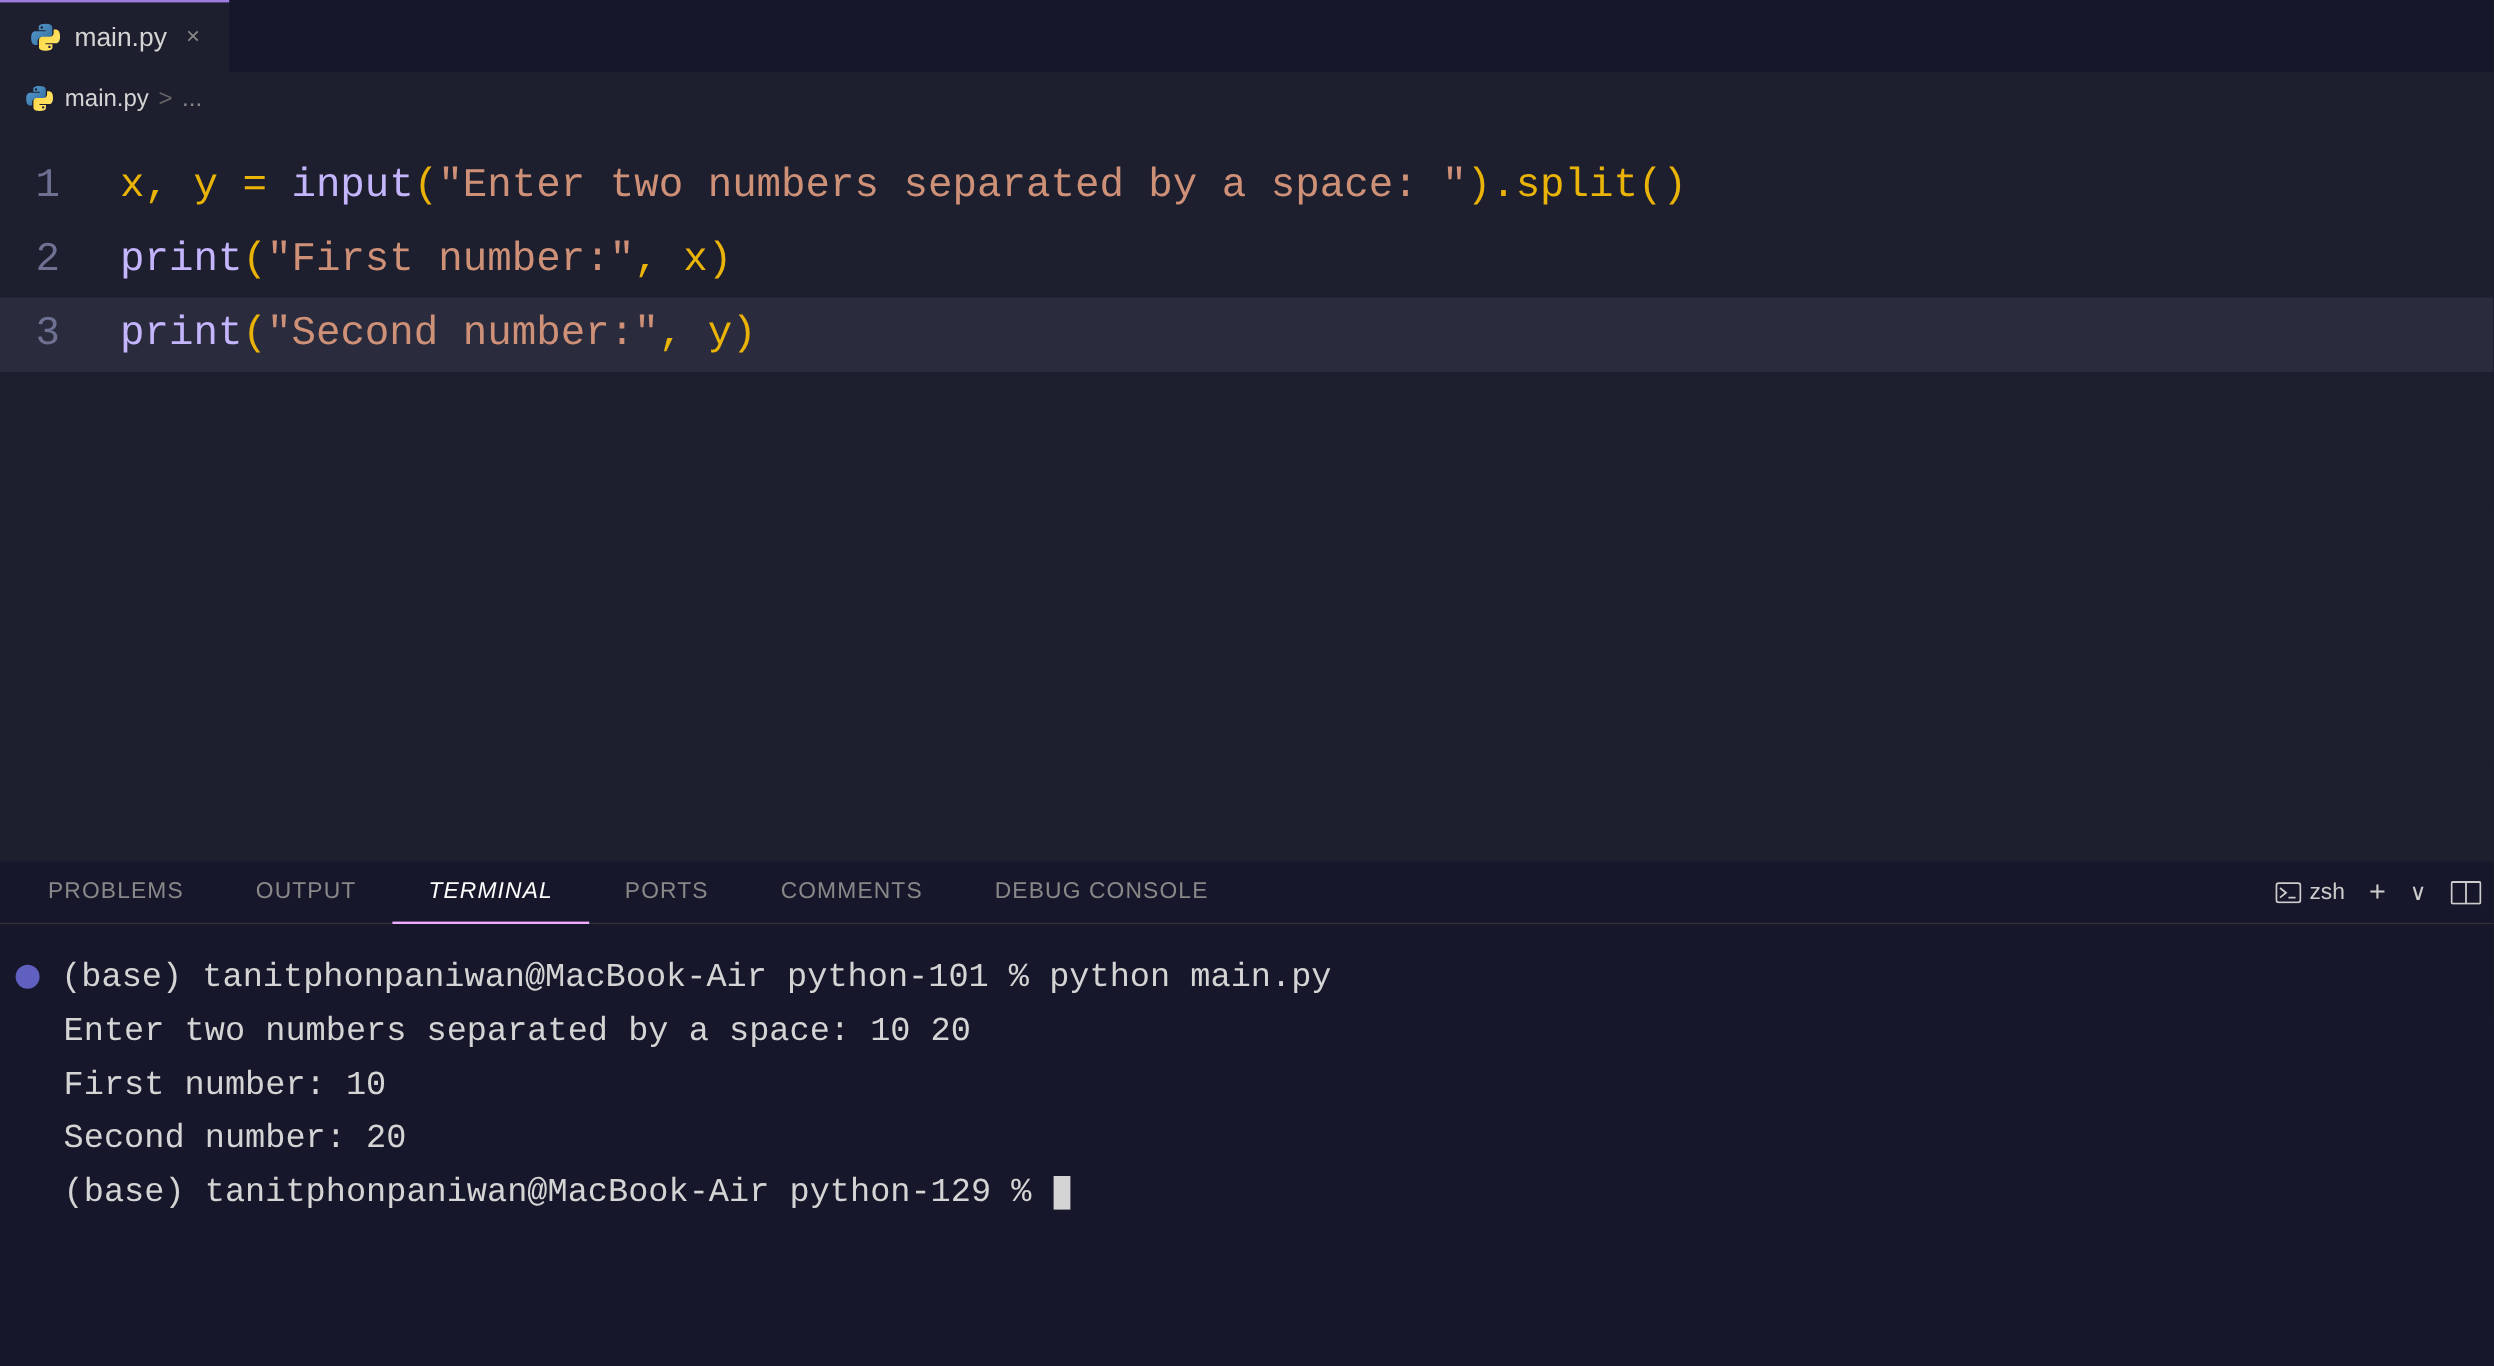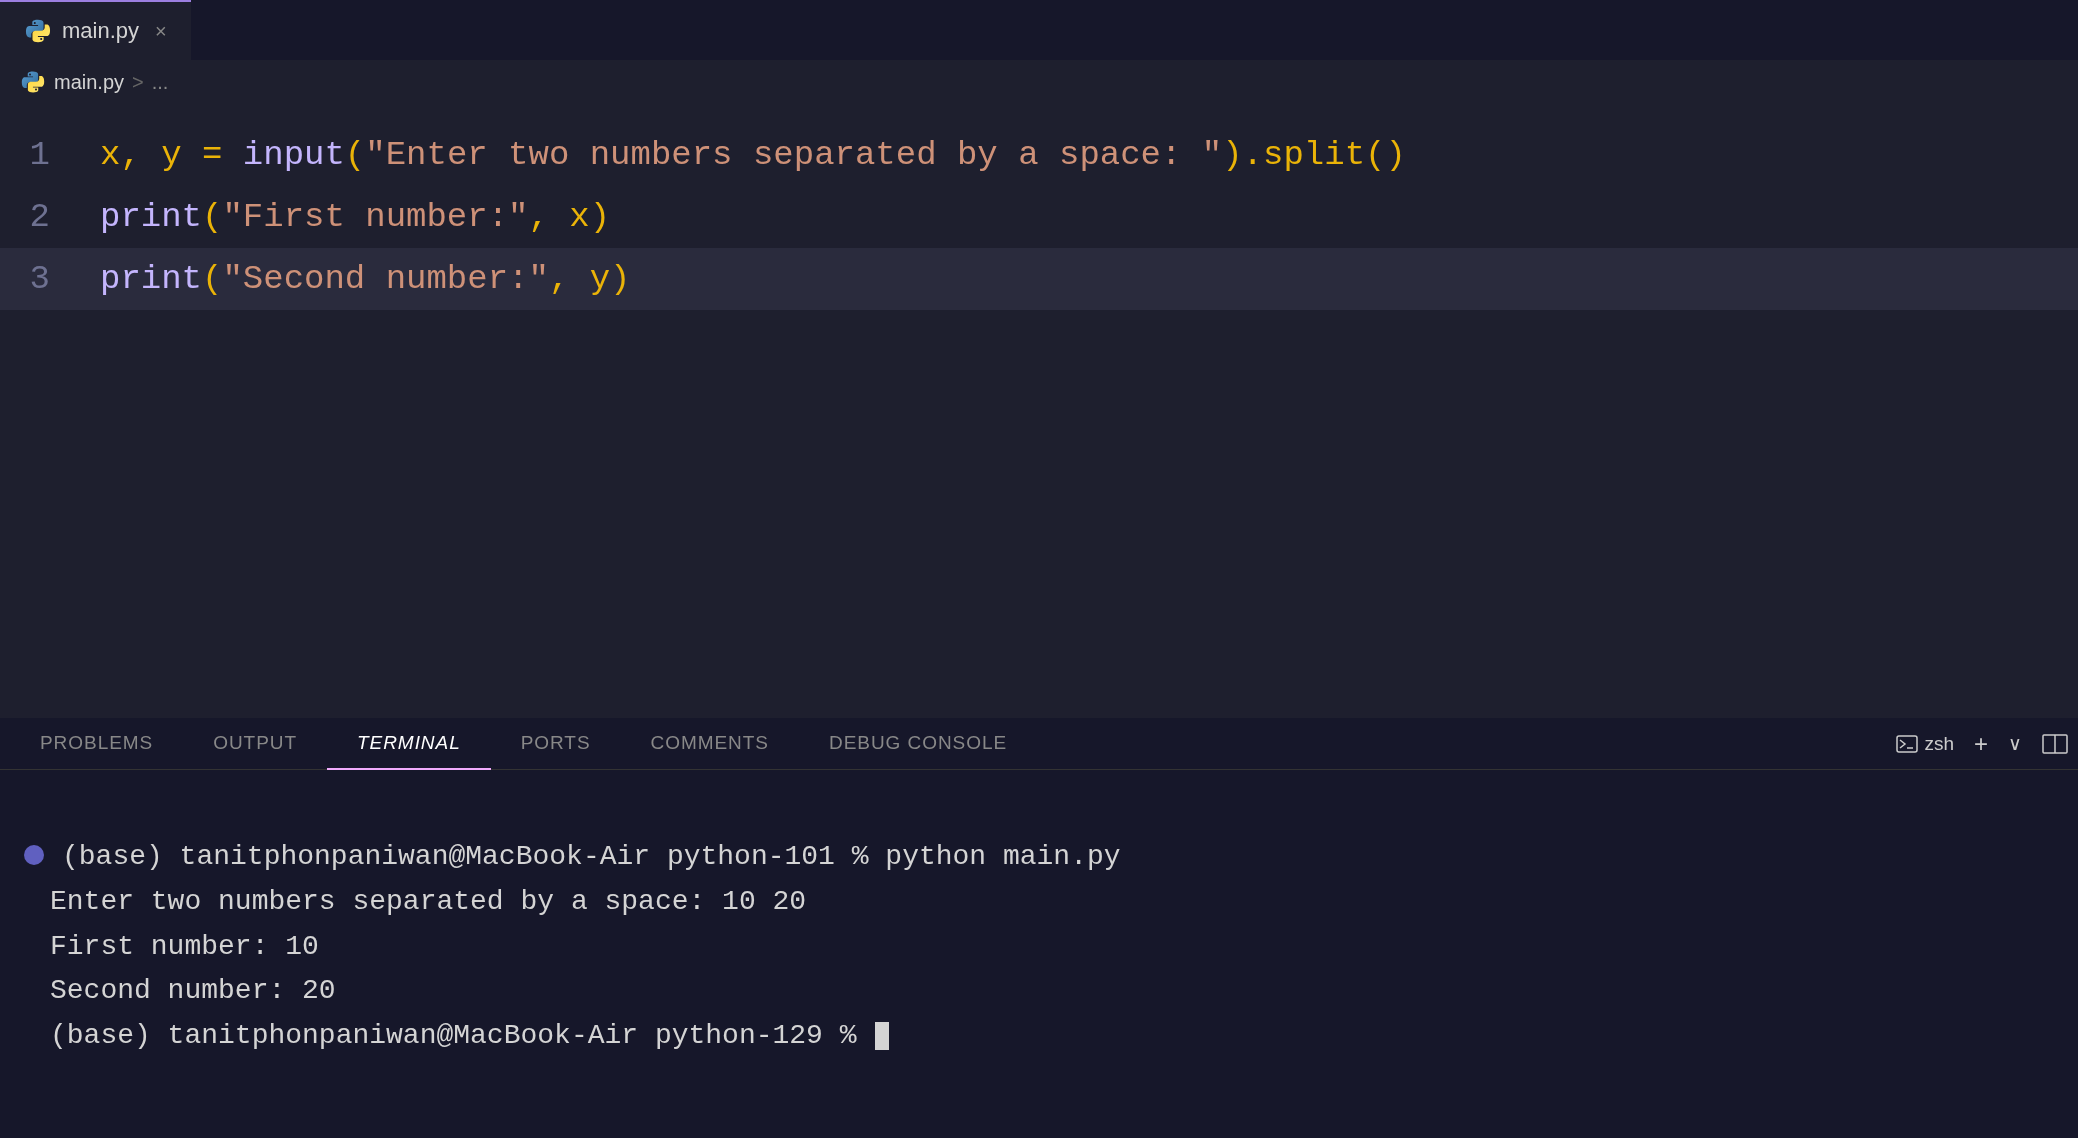--- a/index.html
+++ b/index.html
@@ -126,21 +126,20 @@
     .kw-white { color: #eab308; }
     .kw-yellow { color: #c4b5fd; }
 
     
     .panel-area {
       background-color: #16172a;
       flex-shrink: 0;
       display: flex;
       flex-direction: column;
       height: 420px;
-      gap: 41px;
     }
 
     .panel-tabs {
       display: flex;
       align-items: center;
       height: 52px;
       border-bottom: 1px solid #333;
       padding: 0 10px;
       gap: 0;
       flex-shrink: 0;
@@ -182,21 +181,21 @@
       display: flex;
       align-items: center;
       gap: 6px;
       color: #cccccc;
       font-size: 19px;
     }
 
     
     .terminal-content {
       flex: 1;
-      padding: 24px 24px;
+      padding: 24px 13px;
       overflow: hidden;
       font-size: 28px;
       line-height: 1.6;
       color: #d4d4d4;
     }
 
     .terminal-line {
       display: flex;
       align-items: flex-start;
     }
@@ -210,21 +209,21 @@
       margin-top: 10px;
       margin-right: 18px;
     }
 
     .terminal-text {
       font-size: 28px;
       color: #d4d4d4;
     }
 
     .terminal-block {
-      margin-left: 26px;
+      margin-left: 40px;
     }
 
     .terminal-cursor {
       display: inline-block;
       width: 14px;
       height: 28px;
       background: #d4d4d4;
       margin-left: 2px;
       vertical-align: middle;
     }

